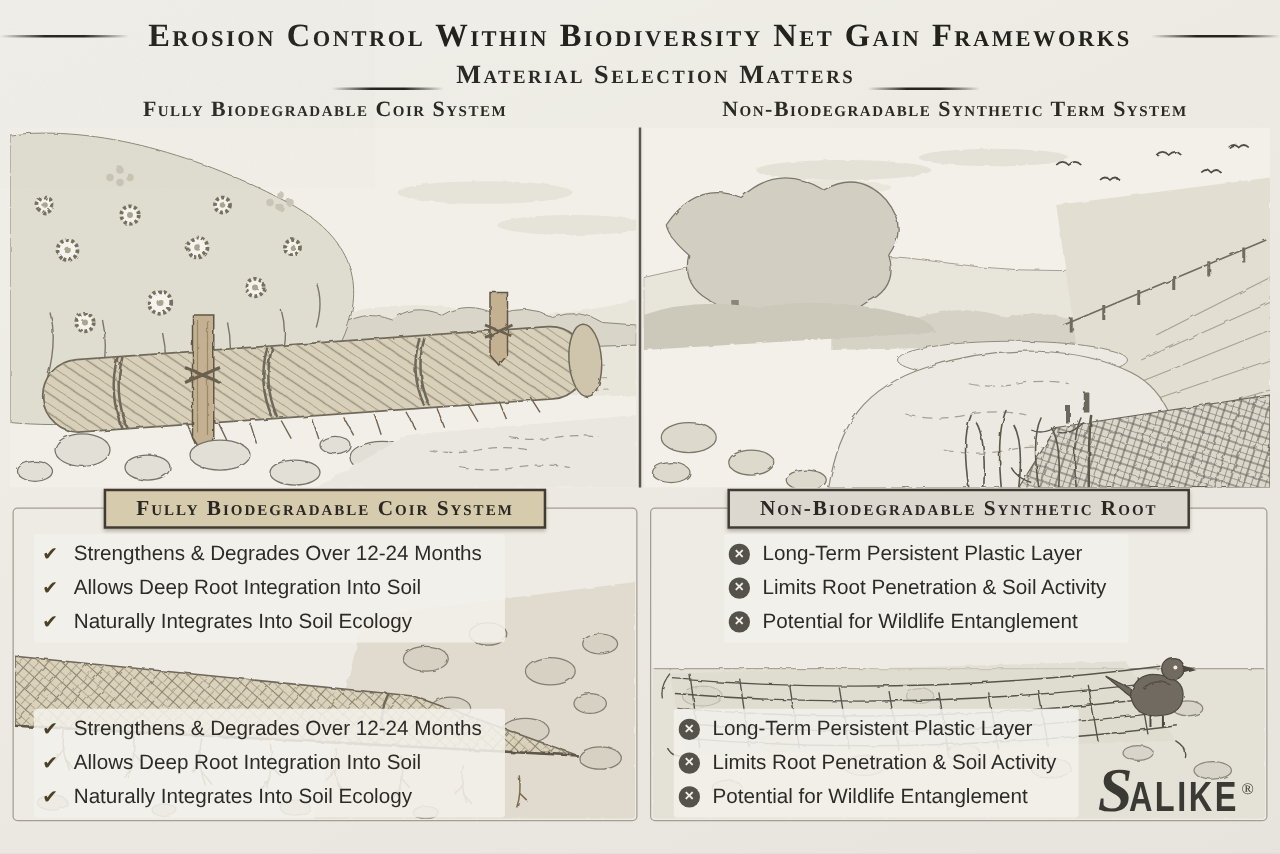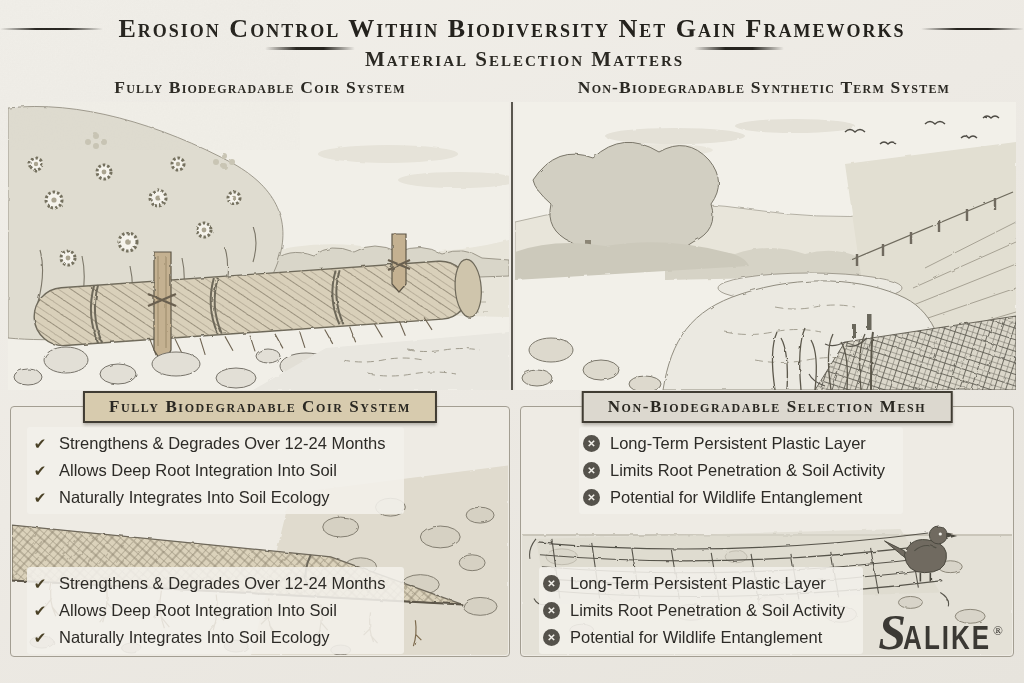--- a/index.html
+++ b/index.html
@@ -8,21 +8,21 @@
     position:relative; width:1024px; height:683px; overflow:hidden;
     background:linear-gradient(155deg,#f1efe9 0%,#edeae4 45%,#e7e4dd 100%);
     font-family:"Liberation Serif", serif; color:#26241f;
   }
   
   .title-row { position:absolute; top:14px; left:0; width:100%;
     display:flex; align-items:center; justify-content:center; gap:16px; }
   .main-title { font-size:26px; font-weight:700; font-variant:small-caps;
     letter-spacing:2px; color:#24221d; white-space:nowrap; }
   .subtitle-row { position:absolute; top:47px; left:0; width:100%;
-    display:flex; align-items:flex-start; justify-content:center; gap:10px;padding-left:25px; }
+    display:flex; align-items:flex-end; justify-content:center; gap:10px;padding-left:25px; }
   .sub-title { font-size:21px; font-weight:700; font-variant:small-caps;
     letter-spacing:2px; color:#2b2923; white-space:nowrap; }
   .rule { height:2.5px; border-radius:2px; background:linear-gradient(90deg,rgba(38,36,31,0) 0%,#26241f 35%,#26241f 65%,rgba(38,36,31,0) 100%); }
   .rule.w1 { width:120px; } .rule.w2 { width:90px; }
   
   .labels-row { position:absolute; top:77px; left:8px; width:1008px; display:flex; }
   .panel-label { width:50%; text-align:center; font-size:17.5px; font-weight:700;
     font-variant:small-caps; letter-spacing:1.2px; color:#2b2923; }
   
   .top-band { position:absolute; top:102px; left:8px; width:1008px; height:288px; display:flex; }
@@ -364,21 +364,21 @@
           <polygon points="-20,26 -40,16 -18,34" fill="#6f6b60" stroke="#4c4940" stroke-width="1"></polygon>
           <path d="M-20 30 q6 -20 28 -14 q16 4 14 18 q-2 14 -22 14 q-18 0 -20 -18 z" fill="#6f6b60" stroke="#4c4940" stroke-width="1"></path>
           <circle cx="14" cy="10" r="9" fill="#6f6b60" stroke="#4c4940" stroke-width="1"></circle>
           <polygon points="22,8 33,11 22,14" fill="#4c4940"></polygon>
           <circle cx="16" cy="9" r="1.6" fill="#f0eee8"></circle>
           <path d="M-10 26 q10 -9 22 -3" stroke="#524f46" stroke-width="1.2" fill="none"></path>
           <path d="M-4 48 v9 M6 48 v9" stroke="#4c4940" stroke-width="1.6"></path>
         </g>
       </g>
     </svg>
-    <div class="badge grey">Non-Biodegradable Selection Mesh</div>
+    <div class="badge grey">Non-Biodegradable Synthetic Root</div>
     <ul class="blist list-top-right">
       <li>
           <span class="cross-icon">✕</span>
           <span>Long-Term Persistent Plastic Layer</span>
         </li>
       <li>
           <span class="cross-icon">✕</span>
           <span>Limits Root Penetration &amp; Soil Activity</span>
         </li>
       <li>

